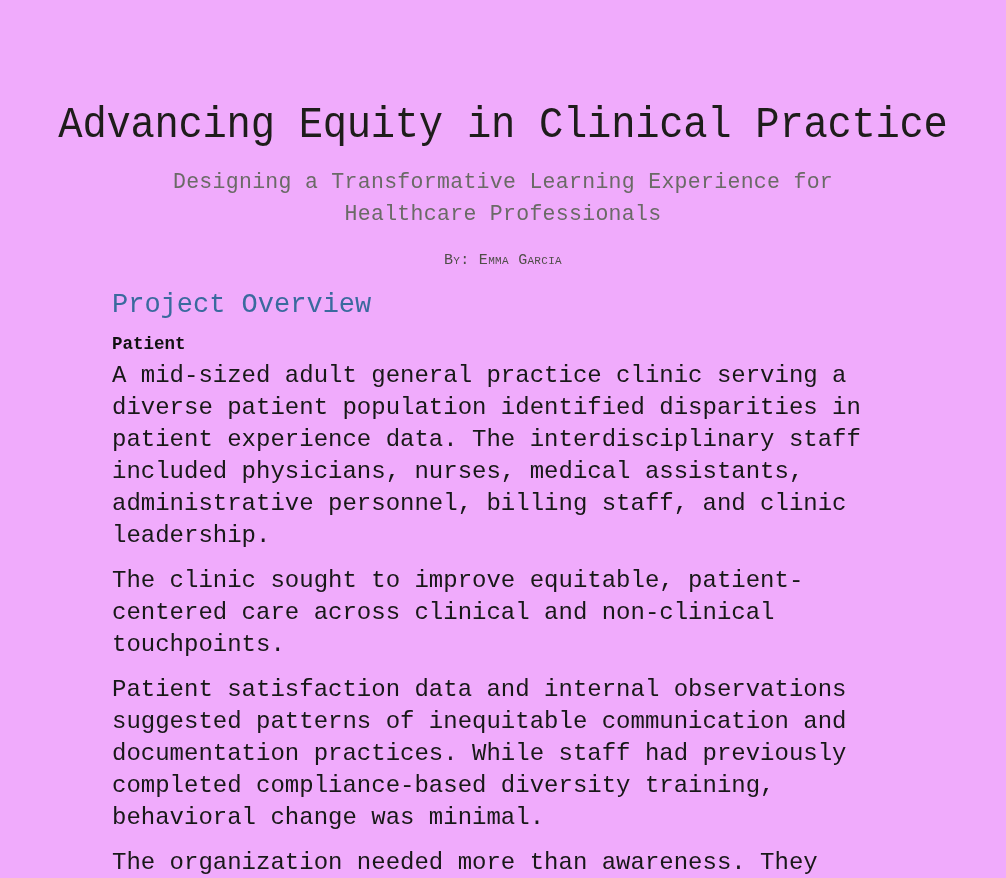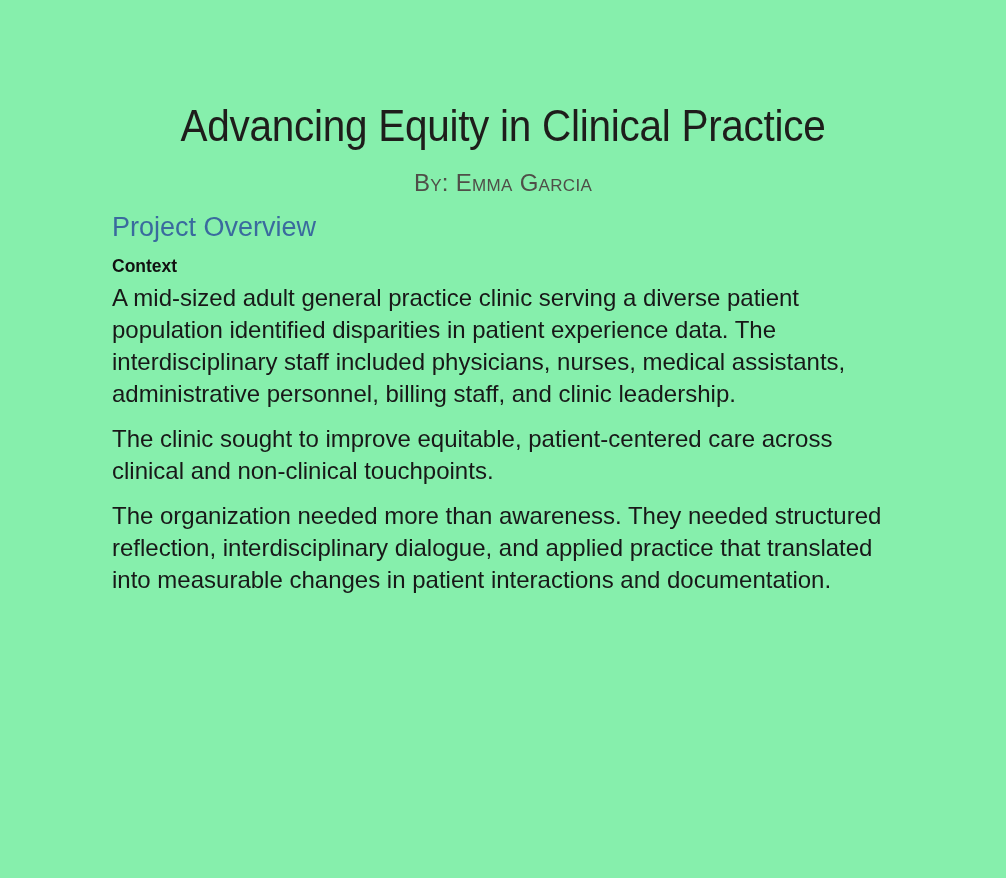--- a/index.html
+++ b/index.html
@@ -3,23 +3,23 @@
 <meta charset="utf-8">
 <style>
   html, body {
     margin: 0;
     padding: 0;
   }
   .page {
     position: relative;
     width: 1006px;
     height: 878px;
-    background: #86efac;
+    background: #f0abfc;
     overflow: hidden;
-    font-family: Liberation Sans, sans-serif;
+    font-family: Liberation Mono, monospace;
     color: #181818;
   }
   .doc-header {
     padding-top: 100px;
     text-align: center;
   }
   .doc-title {
     font-size: 45px;
     line-height: 1.15;
     font-weight: 400;
@@ -33,21 +33,21 @@
   .doc-subtitle {
     font-size: 21.5px;
     line-height: 32px;
     font-weight: 400;
     color: #6a6a66;
     max-width: 720px;
     margin: 14px auto 0;
     letter-spacing: 0.3px;
   }
   .doc-byline {
-    font-size: 24px;
+    font-size: 15px;
     line-height: 26px;
     font-variant: small-caps;
     color: #4f4e48;
     margin: 18px auto 0;
     letter-spacing: 0.3px;
   }
   .content {
     width: 782px;
     margin: 12px auto 0;
   }
@@ -72,27 +72,29 @@
     margin: 0 0 13px;
   }
 </style>
 </head>
 <body>
 
 <div class="page">
 
   <div class="doc-header">
     <h1 class="doc-title">Advancing Equity in Clinical Practice</h1>
+    <div class="doc-subtitle">Designing a Transformative Learning Experience for Healthcare Professionals</div>
     <div class="doc-byline">By: Emma Garcia</div>
   </div>
 
   <div class="content">
     <h2 class="section-heading">Project Overview</h2>
 
-    <p class="subheading">Context</p>
+    <p class="subheading">Patient</p>
     <p class="paragraph">A mid-sized adult general practice clinic serving a diverse patient population identified disparities in patient experience data. The interdisciplinary staff included physicians, nurses, medical assistants, administrative personnel, billing staff, and clinic leadership.</p>
     <p class="paragraph">The clinic sought to improve equitable, patient-centered care across clinical and non-clinical touchpoints.</p>
 
+    <p class="paragraph">Patient satisfaction data and internal observations suggested patterns of inequitable communication and documentation practices. While staff had previously completed compliance-based diversity training, behavioral change was minimal.</p>
     <p class="paragraph">The organization needed more than awareness. They needed structured reflection, interdisciplinary dialogue, and applied practice that translated into measurable changes in patient interactions and documentation.</p>
 
   </div>
 
 </div>
 
 </body></html>

